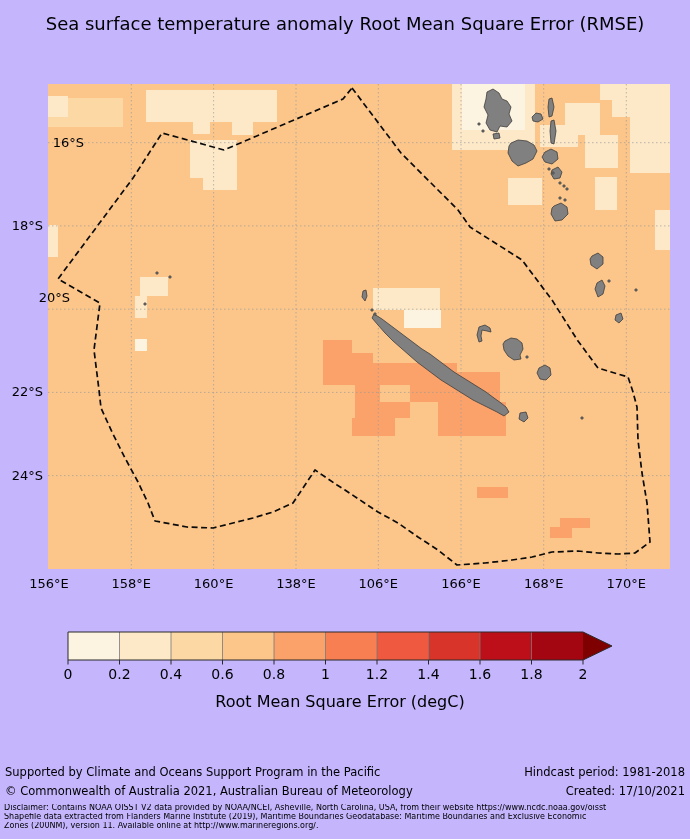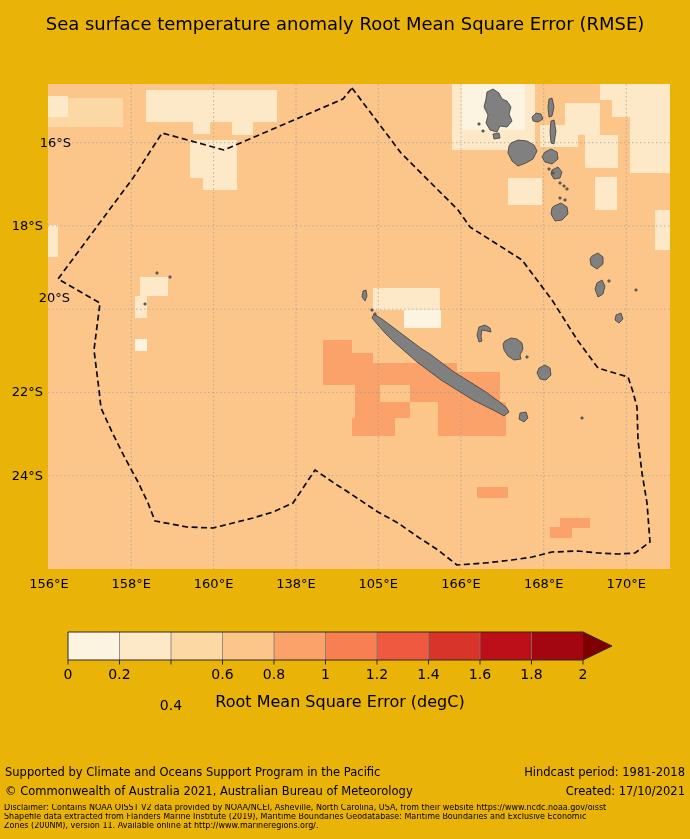--- a/index.html
+++ b/index.html
@@ -1,17 +1,17 @@
 <!DOCTYPE html>
 <html><head>
 <meta charset="utf-8">
 <style>
   html,body{margin:0;padding:0;background:#fff;}
   .figure{
-    position:relative;width:690px;height:839px;background:#eab308;
+    position:relative;width:690px;height:839px;background:#c4b5fd;
     font-family:"DejaVu Sans", sans-serif;color:#000;overflow:hidden;
   }
   .title-line{position:absolute;left:345px;transform:translateX(-50%);
     white-space:nowrap;font-size:18px;color:#000;}
   #title-line1{top:13px;}
   #title-line2{top:37px;}
   .ticklabel{position:absolute;font-size:13px;color:#000;}
   .cb-ticklabel{position:absolute;font-size:14px;color:#000;text-align:center;}
   #map-svg{position:absolute;left:48px;top:84px;}
   #cb-svg{position:absolute;left:66px;top:630px;}
@@ -173,32 +173,32 @@
 
   <div id="disclaimer">
     <div class="disc-line">Disclaimer: Contains NOAA OISST V2 data provided by NOAA/NCEI, Asheville, North Carolina, USA, from their website https://www.ncdc.noaa.gov/oisst</div>
     <div class="disc-line">Shapefile data extracted from Flanders Marine Institute (2019), Maritime Boundaries Geodatabase: Maritime Boundaries and Exclusive Economic</div>
     <div class="disc-line">Zones (200NM), version 11. Available online at http://www.marineregions.org/.</div>
   </div>
 <div class="ticklabel" style="left: 19px; top: 576px; width: 60px; text-align: center;">156°E</div>
     <div class="ticklabel" style="left: 101.3px; top: 576px; width: 60px; text-align: center;">158°E</div>
     <div class="ticklabel" style="left: 183.6px; top: 576px; width: 60px; text-align: center;">160°E</div>
     <div class="ticklabel" style="left: 266px; top: 576px; width: 60px; text-align: center;">138°E</div>
-    <div class="ticklabel" style="left: 348.3px; top: 576px; width: 60px; text-align: center;">105°E</div>
+    <div class="ticklabel" style="left: 348.3px; top: 576px; width: 60px; text-align: center;">106°E</div>
     <div class="ticklabel" style="left: 431px; top: 576px; width: 60px; text-align: center;">166°E</div>
     <div class="ticklabel" style="left: 513.7px; top: 576px; width: 60px; text-align: center;">168°E</div>
     <div class="ticklabel" style="left: 596.3px; top: 576px; width: 60px; text-align: center;">170°E</div>
-    <div class="ticklabel" style="left: 4px; top: 135px; width: 43px; text-align: right; padding-left: 24px;">16°S</div>
+    <div class="ticklabel" style="left: 17px; top: 135px; width: 43px; text-align: right; padding-left: 24px;">16°S</div>
     <div class="ticklabel" style="left: 0px; top: 218px; width: 43px; text-align: right;">18°S</div>
     <div class="ticklabel" style="left: 0px; top: 290px; width: 43px; text-align: right; padding-left: 27px;">20°S</div>
     <div class="ticklabel" style="left: 0px; top: 384px; width: 43px; text-align: right;">22°S</div>
     <div class="ticklabel" style="left: 0px; top: 468px; width: 43px; text-align: right;">24°S</div>
     <div class="cb-ticklabel" style="left: 48px; top: 666px; width: 40px;">0</div>
     <div class="cb-ticklabel" style="left: 99.5px; top: 666px; width: 40px;">0.2</div>
-    <div class="cb-ticklabel" style="left: 151px; top: 666px; width: 40px; margin-top: 31px;">0.4</div>
+    <div class="cb-ticklabel" style="left: 151px; top: 666px; width: 40px;">0.4</div>
     <div class="cb-ticklabel" style="left: 202.5px; top: 666px; width: 40px;">0.6</div>
     <div class="cb-ticklabel" style="left: 254px; top: 666px; width: 40px;">0.8</div>
     <div class="cb-ticklabel" style="left: 305.5px; top: 666px; width: 40px;">1</div>
     <div class="cb-ticklabel" style="left: 357px; top: 666px; width: 40px;">1.2</div>
     <div class="cb-ticklabel" style="left: 408.5px; top: 666px; width: 40px;">1.4</div>
     <div class="cb-ticklabel" style="left: 460px; top: 666px; width: 40px;">1.6</div>
     <div class="cb-ticklabel" style="left: 511.5px; top: 666px; width: 40px;">1.8</div>
     <div class="cb-ticklabel" style="left: 563px; top: 666px; width: 40px;">2</div>
   </div>
 

